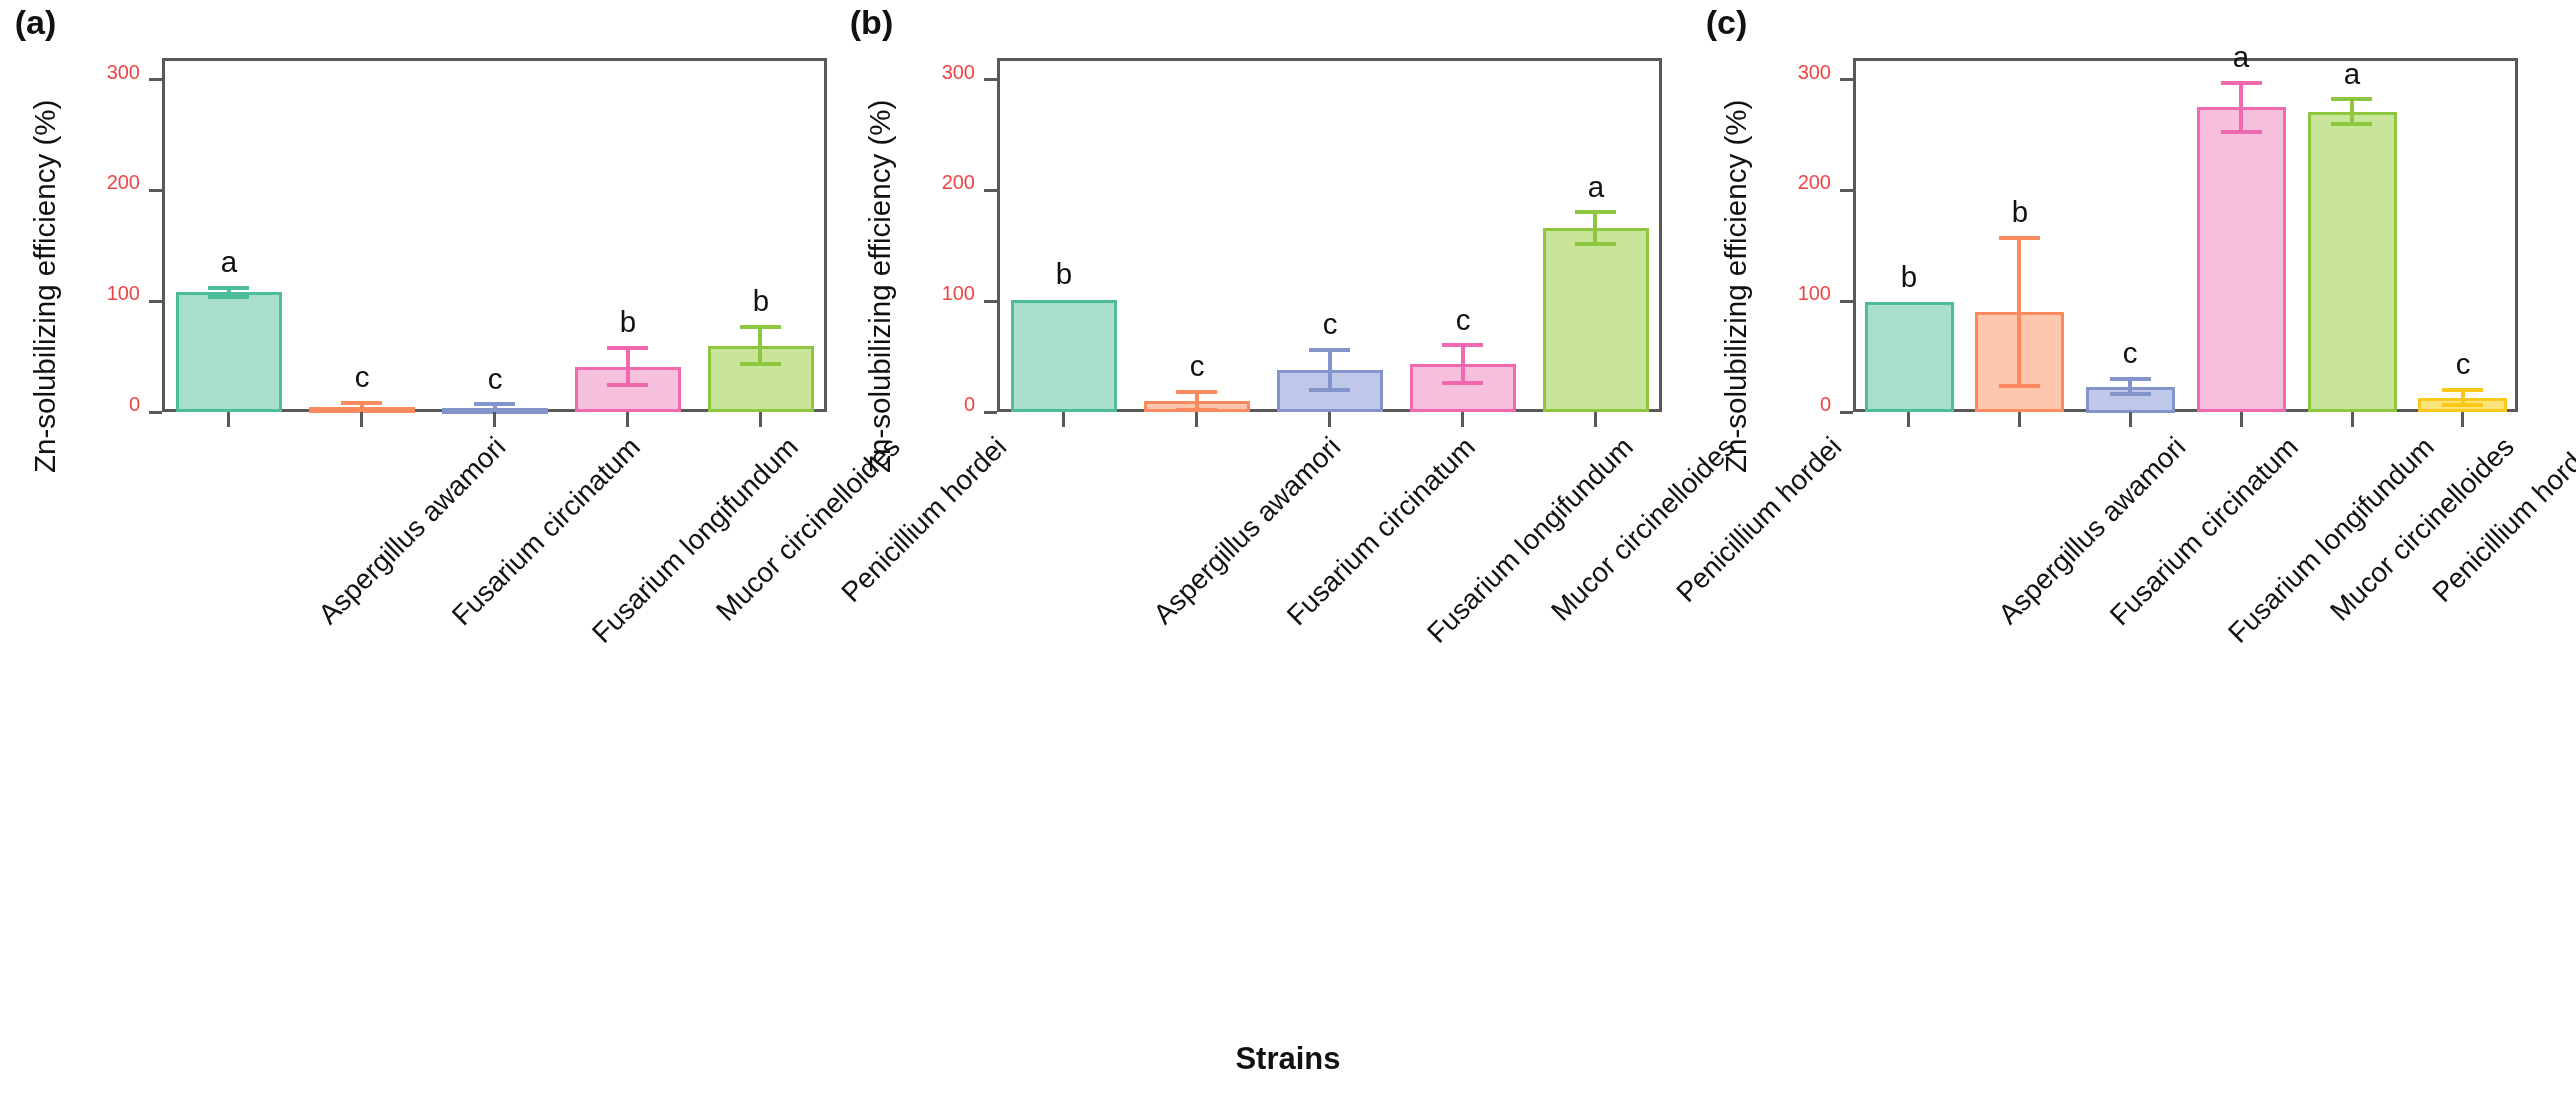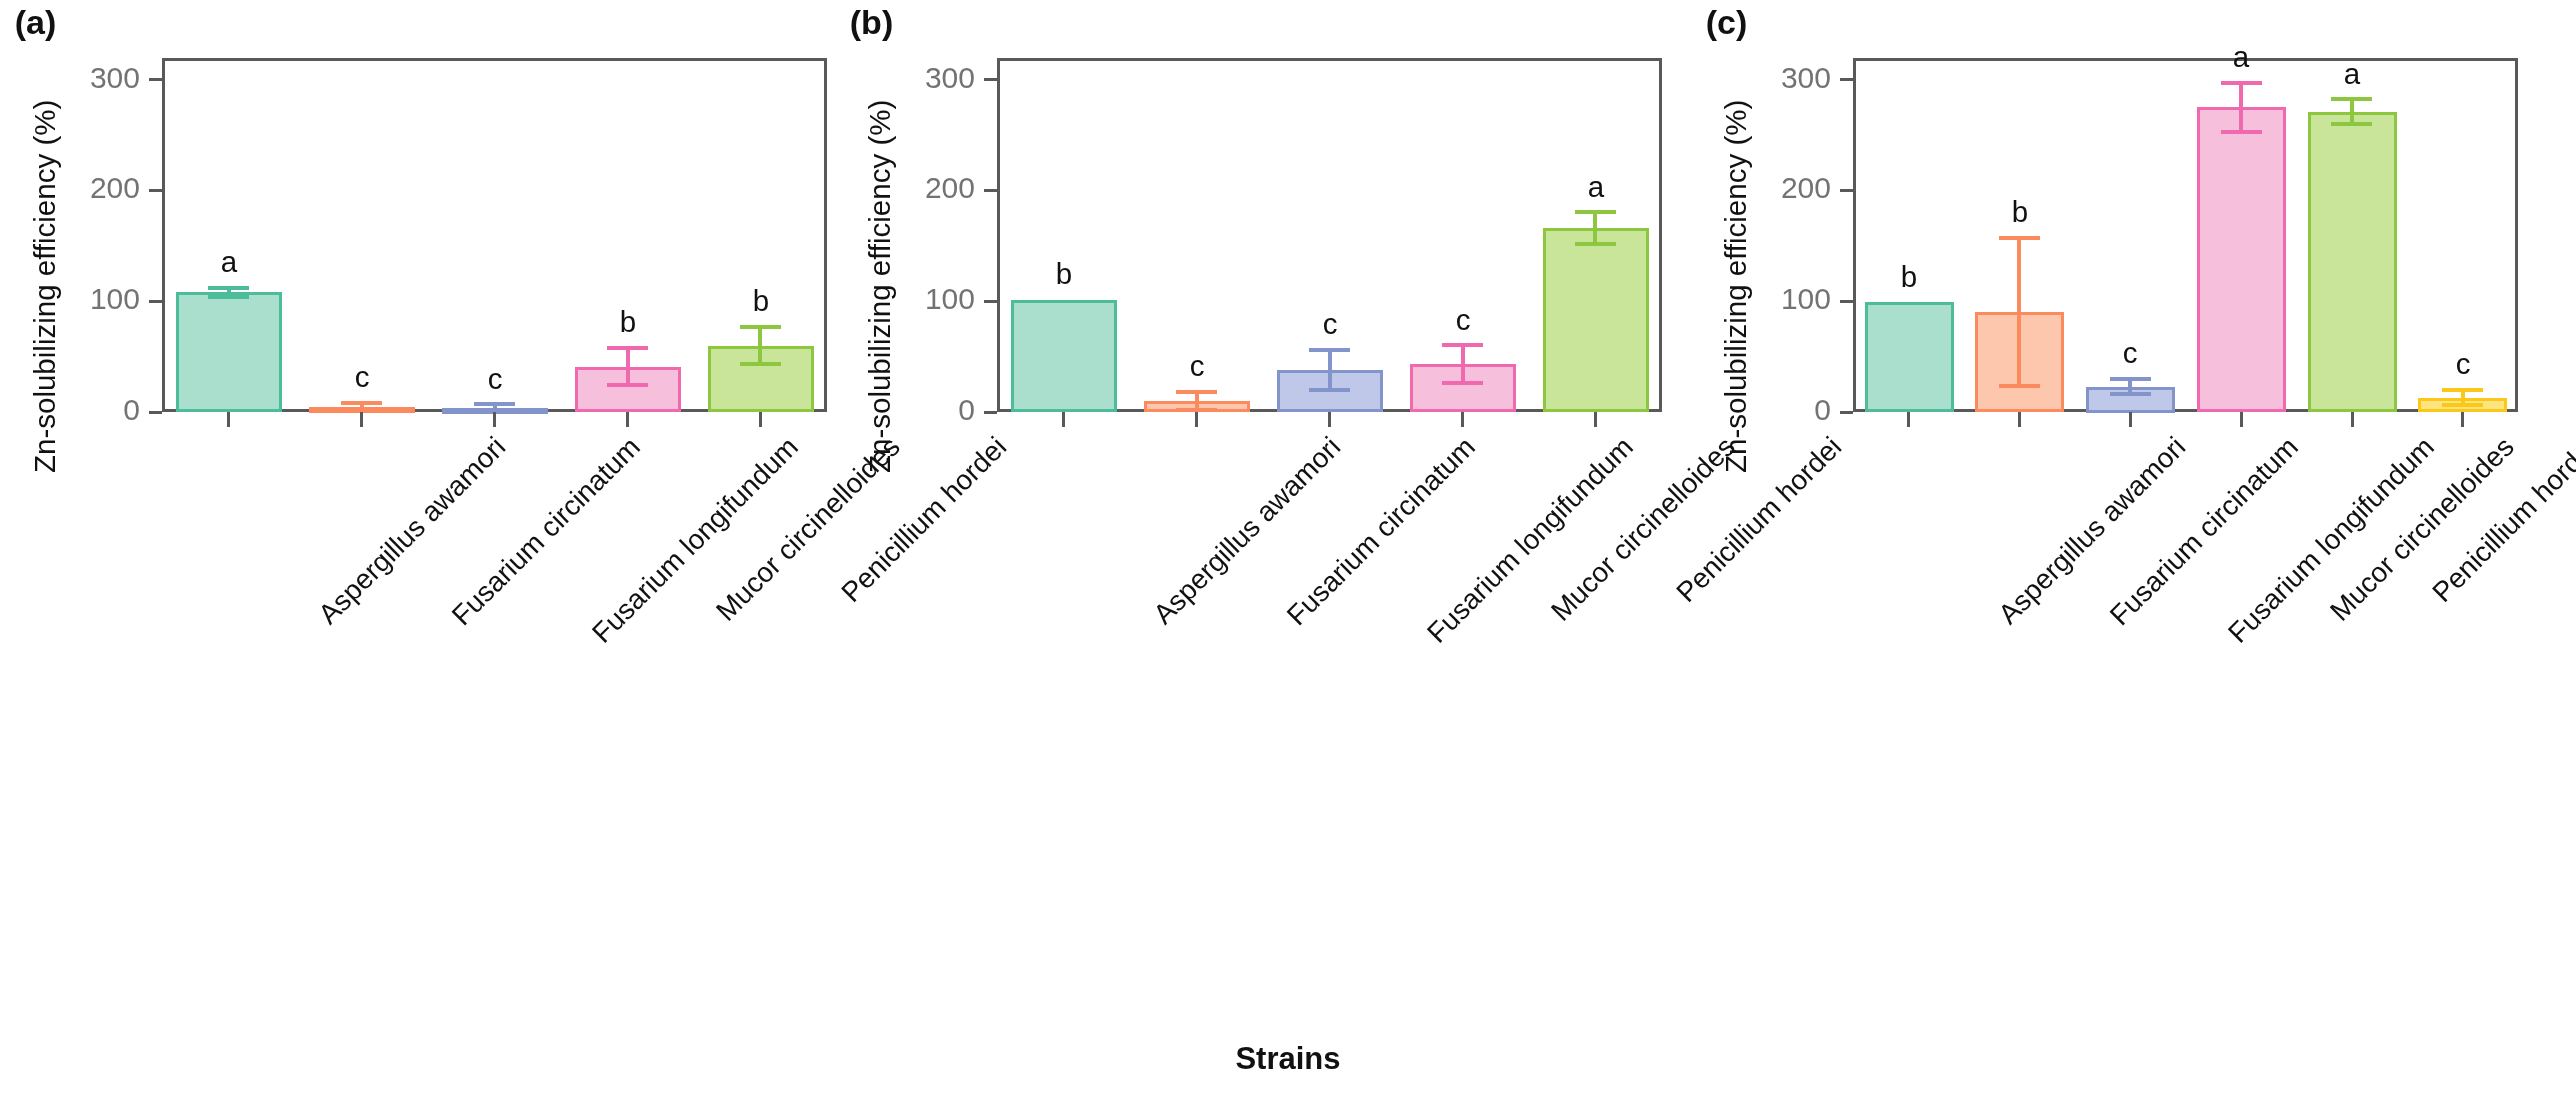--- a/index.html
+++ b/index.html
@@ -42,21 +42,21 @@
     box-sizing:border-box;
   }
 
   
   .ytick{
     position:absolute;
     width:13.3px;height:3px;background:#595959;
   }
   .ytlabel{
     position:absolute;
-    font-size:30px;color:#737373;
+    font-size:20px;color:#ef4444;
     text-align:right;
     white-space:nowrap;
   }
 
   
   .xtick{
     position:absolute;
     width:3px;height:14.8px;background:#595959;
   }
 

